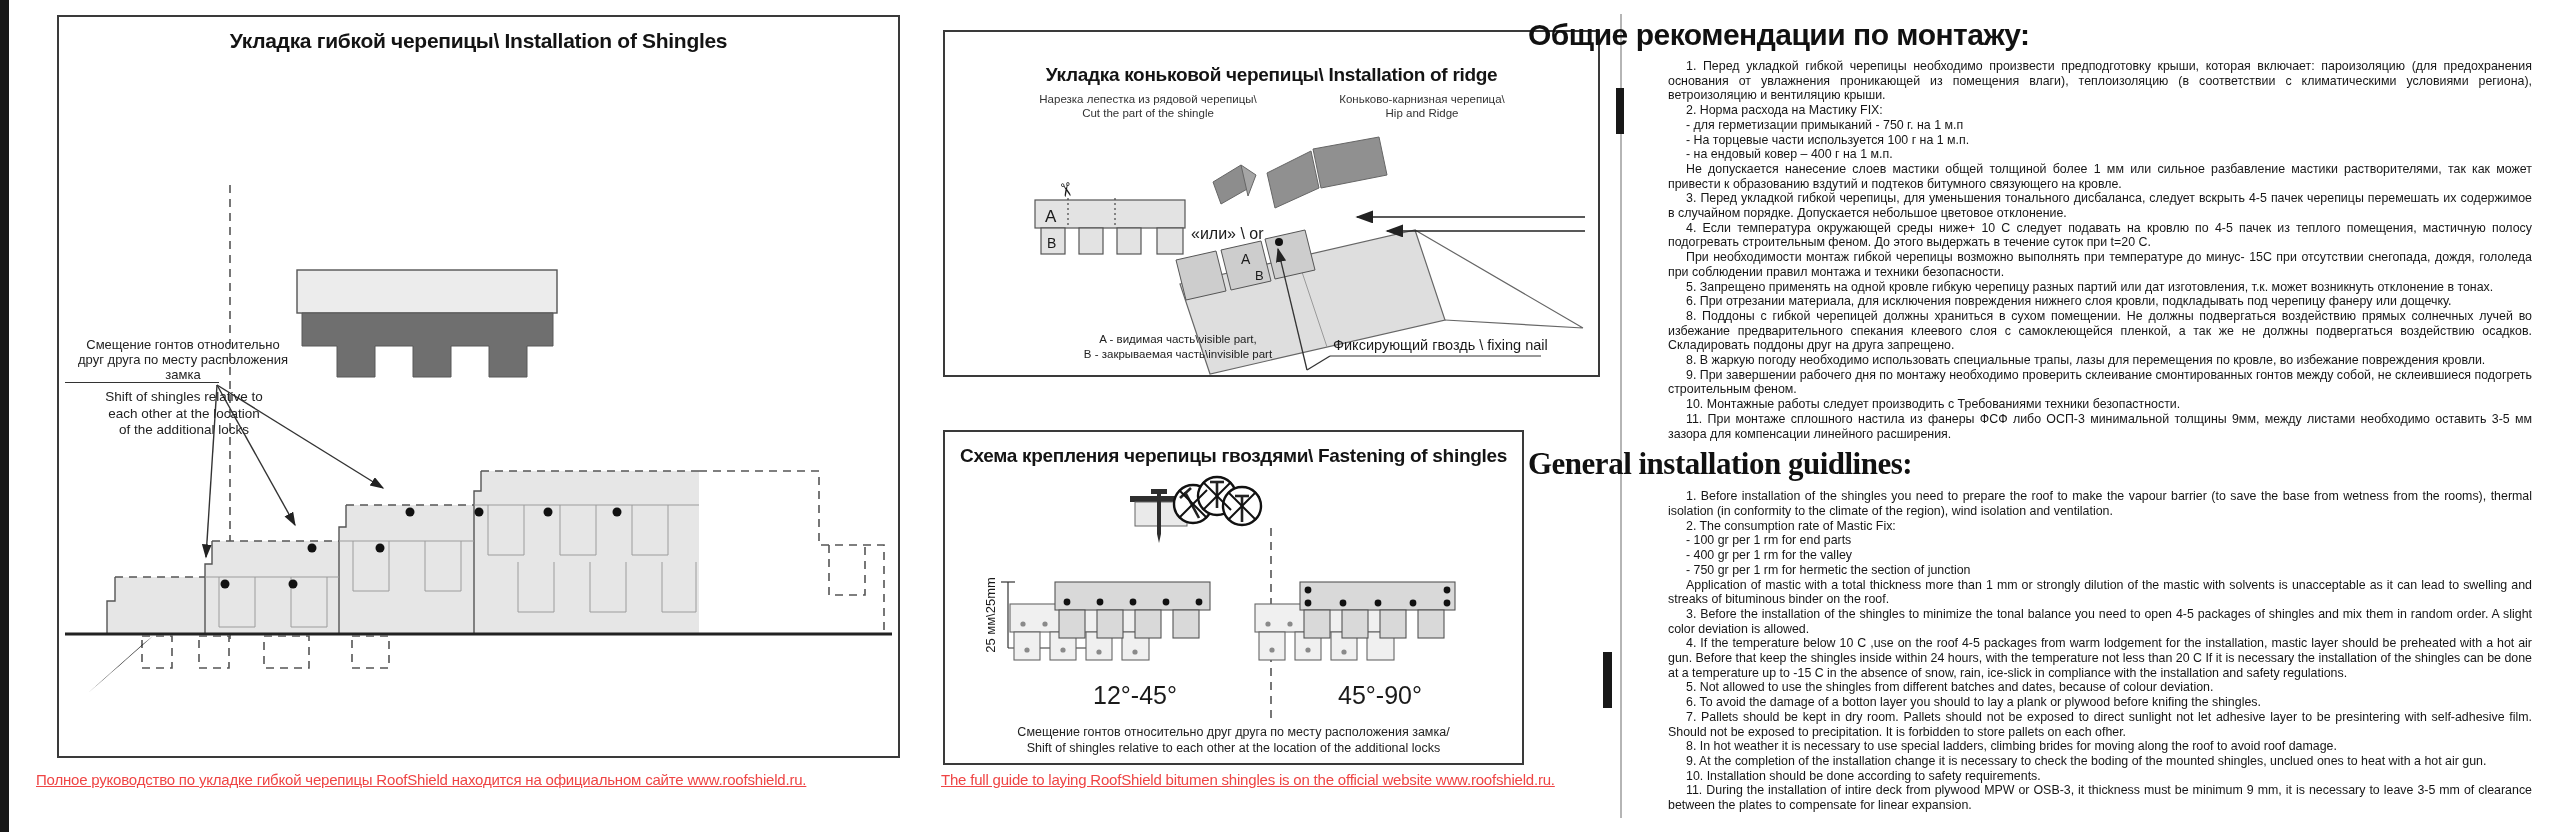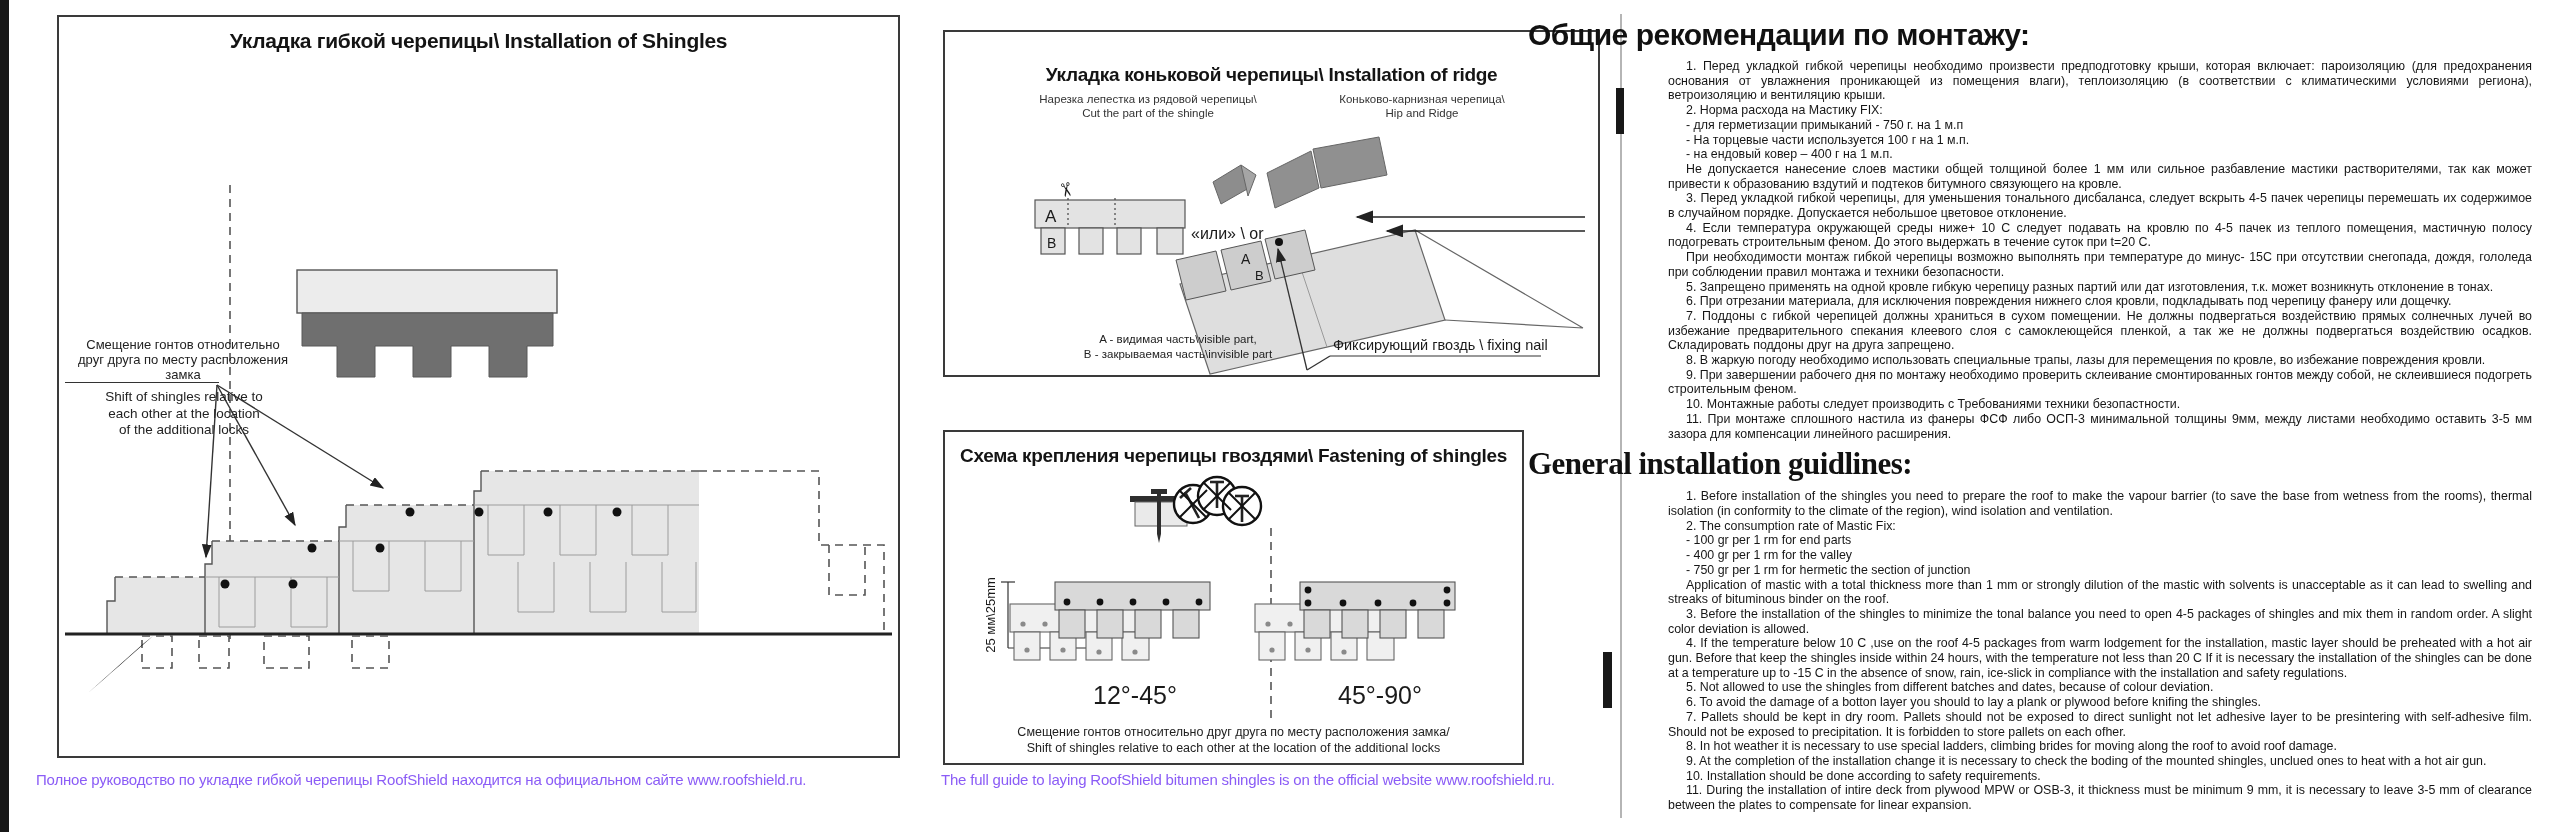--- a/index.html
+++ b/index.html
@@ -3,21 +3,21 @@
 <meta charset="utf-8">
 <style>
   * { margin:0; padding:0; box-sizing:border-box; }
   html,body { width:2560px; height:832px; background:#ffffff; overflow:hidden;
               font-family:"Liberation Sans", sans-serif; color:#1a1a1a; }
   .abs { position:absolute; }
   .box { position:absolute; border:2px solid #3a3a3a; background:#fff; }
   .panel-title { position:absolute; left:0; right:0; text-align:center; font-weight:bold;
                  letter-spacing:-0.3px; color:#141414; }
   .pre { white-space:pre-line;text-align:center; }
-  .caption { position:absolute; font-size:15px; color:#8b5cf6; letter-spacing:-0.2px; }
+  .caption { position:absolute; font-size:15px; color:#ef4444; letter-spacing:-0.2px;text-decoration:underline; }
   .sublabel { position:absolute; font-size:11.5px; line-height:14px; color:#333; }
   .legend { position:absolute; font-size:11.5px; line-height:15px; color:#222; }
   .note { position:absolute; color:#222; }
   .fold-strip { position:absolute; background:#181818; }
   .fold-line { position:absolute; width:2px; background:#b5b5b5; }
   
   #recs { position:absolute; left:1668px; top:16px; width:864px; }
   #recs h1 { font-size:30px; font-weight:bold; letter-spacing:-0.5px;
              transform:translateX(-140px); margin:2px 0 7px 0; color:#111; }
   #recs h1.en { font-size:31px; margin-top:5px;font-family:Liberation Serif, serif; }
@@ -300,21 +300,21 @@
       <p class="para">2.  Норма расхода на Мастику FIX:</p>
       <p class="para">- для герметизации примыканий - 750 г. на 1 м.п</p>
       <p class="para">- На торцевые части используется 100 г на 1 м.п.</p>
       <p class="para">- на ендовый ковер – 400 г на 1 м.п.</p>
       <p class="para">Не допускается нанесение слоев мастики общей толщиной более 1 мм или сильное разбавление мастики растворителями, так как может привести к образованию вздутий и подтеков битумного связующего на кровле.</p>
       <p class="para">3. Перед укладкой гибкой черепицы, для уменьшения тонального дисбаланса, следует вскрыть 4-5 пачек черепицы перемешать их содержимое в случайном порядке. Допускается небольшое цветовое отклонение.</p>
       <p class="para">4.  Если температура окружающей среды ниже+ 10 С  следует подавать на кровлю по 4-5 пачек из теплого помещения, мастичную полосу подогревать строительным феном. До этого  выдержать в течение суток при t=20 С.</p>
       <p class="para">При необходимости монтаж гибкой черепицы возможно выполнять при температуре до минус- 15С при отсутствии снегопада, дождя, гололеда при соблюдении правил монтажа и техники безопасности.</p>
       <p class="para">5. Запрещено применять на одной кровле гибкую черепицу разных партий или дат изготовления, т.к. может возникнуть отклонение в тонах.</p>
       <p class="para">6. При  отрезании  материала, для исключения повреждения  нижнего слоя кровли, подкладывать под черепицу фанеру или дощечку.</p>
-      <p class="para">7. Поддоны с гибкой черепицей должны храниться в сухом помещении. Не должны подвергаться воздействию прямых солнечных лучей во избежание предварительного спекания клеевого слоя с самоклеющейся пленкой, а так же не должны подвергаться воздействию осадков. Складировать поддоны друг на друга запрещено.</p>
+      <p class="para">8. Поддоны с гибкой черепицей должны храниться в сухом помещении. Не должны подвергаться воздействию прямых солнечных лучей во избежание предварительного спекания клеевого слоя с самоклеющейся пленкой, а так же не должны подвергаться воздействию осадков. Складировать поддоны друг на друга запрещено.</p>
       <p class="para">8. В жаркую погоду необходимо использовать специальные трапы, лазы для перемещения по кровле, во избежание повреждения кровли.</p>
       <p class="para">9. При завершении рабочего дня по монтажу необходимо проверить склеивание смонтированных гонтов между собой, не склеившиеся подогреть строительным феном.</p>
       <p class="para">10. Монтажные  работы  следует  производить  с  Требованиями  техники безопастности.</p>
       <p class="para">11. При монтаже сплошного настила из фанеры ФСФ либо ОСП-3 минимальной толщины 9мм, между листами необходимо оставить 3-5 мм зазора для компенсации линейного расширения.</p>
     </div>
   <h1 class="en">General installation guidlines:</h1>
   <div>
       <p class="para">1. Before installation of the shingles you need to prepare the roof to make the vapour barrier (to save the base from wetness from the rooms), thermal isolation (in conformity to the climate of the region), wind isolation and ventilation.</p>
       <p class="para">2. The consumption rate of Mastic Fix:</p>
       <p class="para">- 100 gr per 1 rm for end parts</p>

